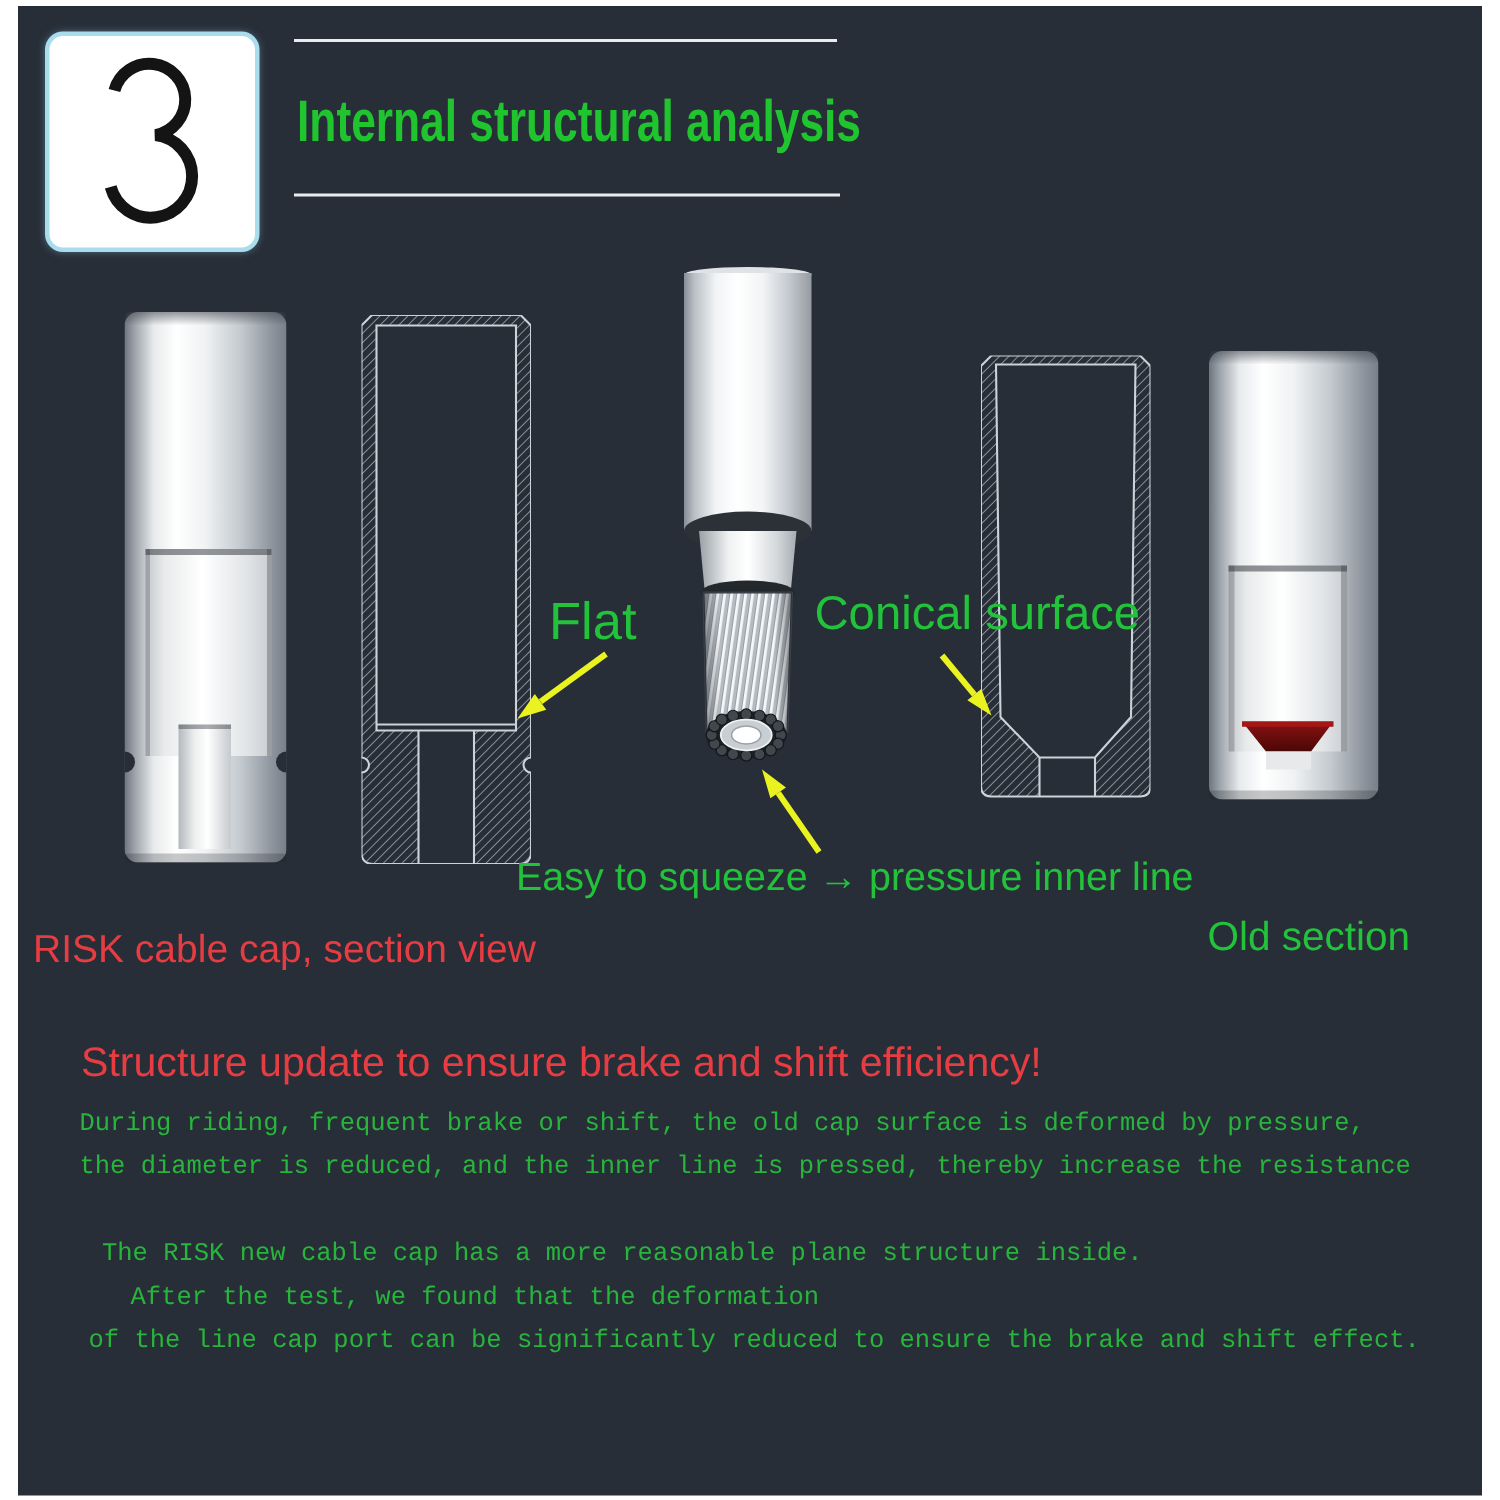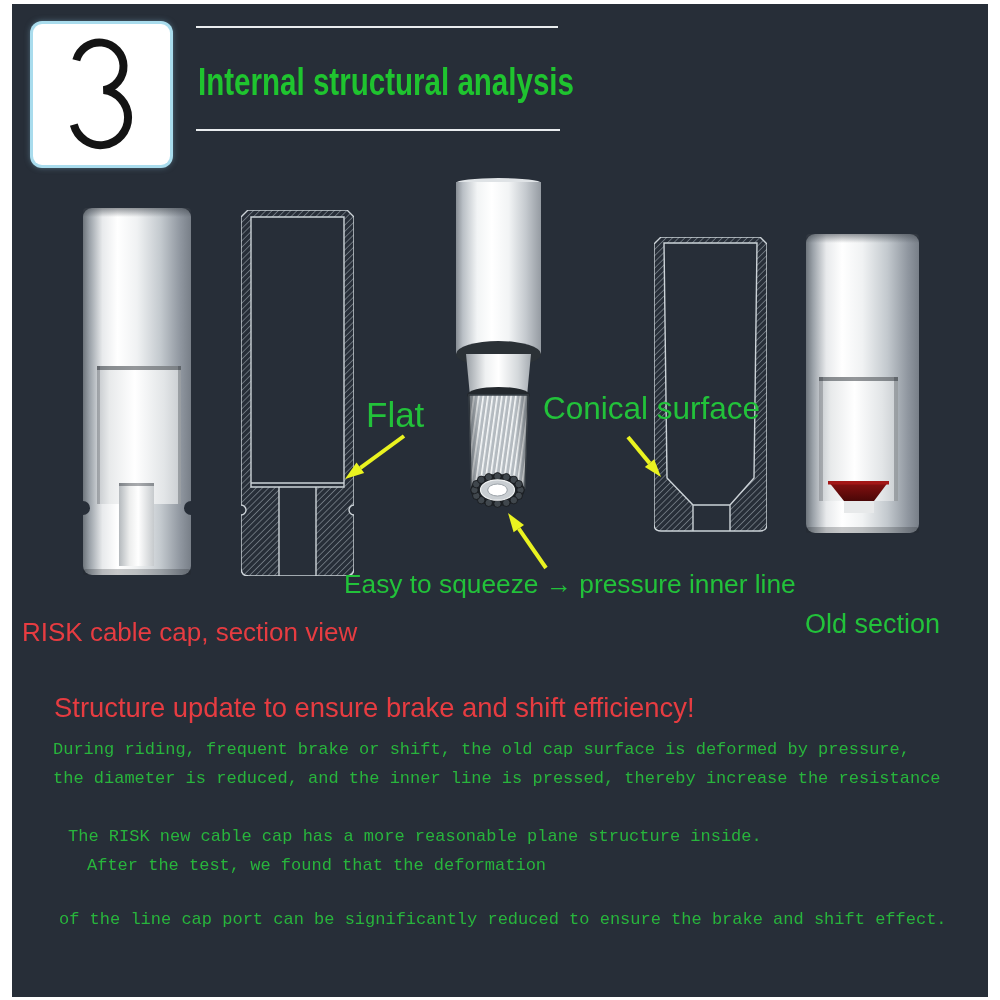--- a/index.html
+++ b/index.html
@@ -230,14 +230,14 @@
   <div class="abs glabel" style="left:344px;top:569px;font-size:26.3px;">Easy to squeeze → pressure inner line</div>
   <div class="abs glabel" style="left:543px;top:390px;font-size:31.5px;">Conical surface</div>
   <div class="abs glabel" style="left:805px;top:609px;font-size:27px;">Old section</div>
   <div class="abs rlabel" style="left:22px;top:617px;font-size:26px;">RISK cable cap, section view</div>
 
   <div class="abs rlabel" style="left:54px;top:692px;font-size:27.4px;">Structure update to ensure brake and shift efficiency!</div>
   <div class="abs para-line" style="left:53px;top:740px;">During riding, frequent brake or shift, the old cap surface is deformed by pressure,</div>
   <div class="abs para-line" style="left:53px;top:769px;">the diameter is reduced, and the inner line is pressed, thereby increase the resistance</div>
   <div class="abs para-line" style="left:68px;top:827px;">The RISK new cable cap has a more reasonable plane structure inside.</div>
   <div class="abs para-line" style="left:44px;top:856px;margin-left:43px;">After the test, we found that the deformation</div>
-  <div class="abs para-line" style="left:59px;top:885px;margin-top:25px;">of the line cap port can be significantly reduced to ensure the brake and shift effect.</div>
+  <div class="abs para-line" style="left:59px;top:885px;">of the line cap port can be significantly reduced to ensure the brake and shift effect.</div>
 </div>
 
 </body></html>

